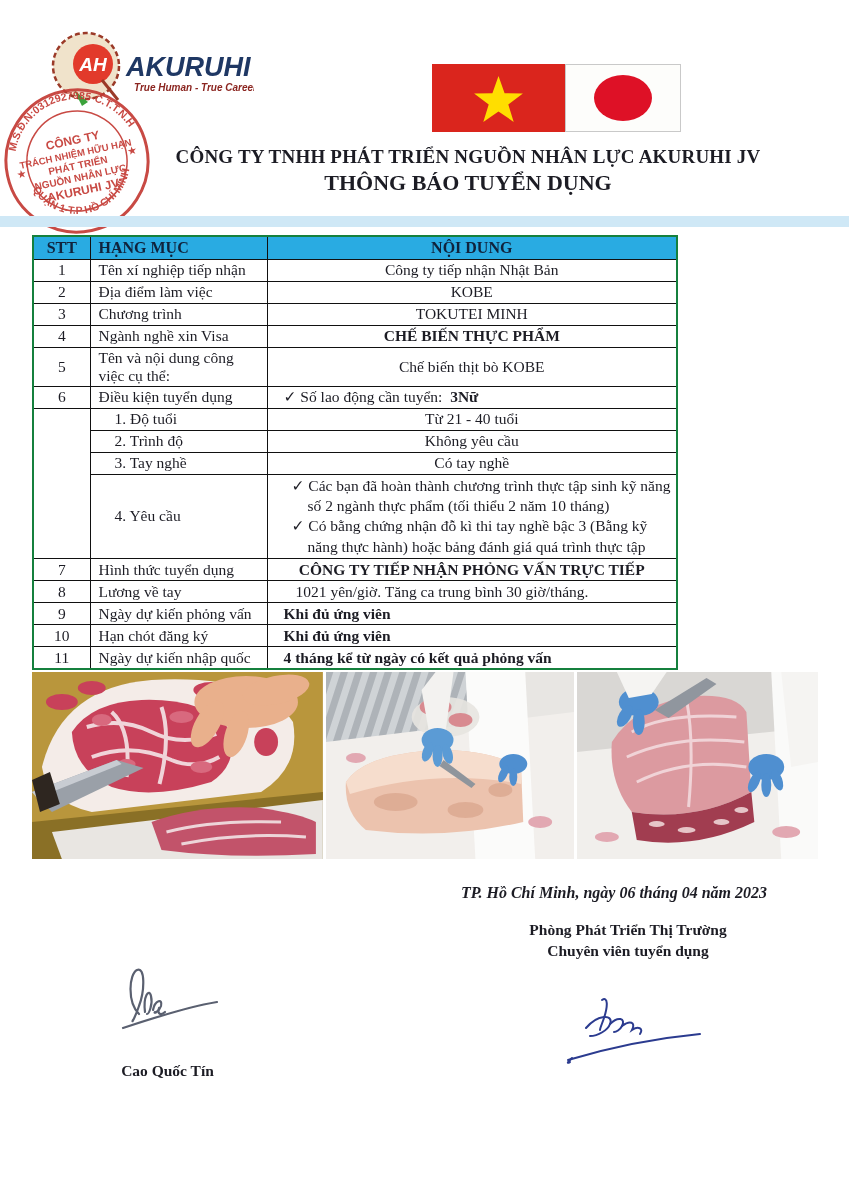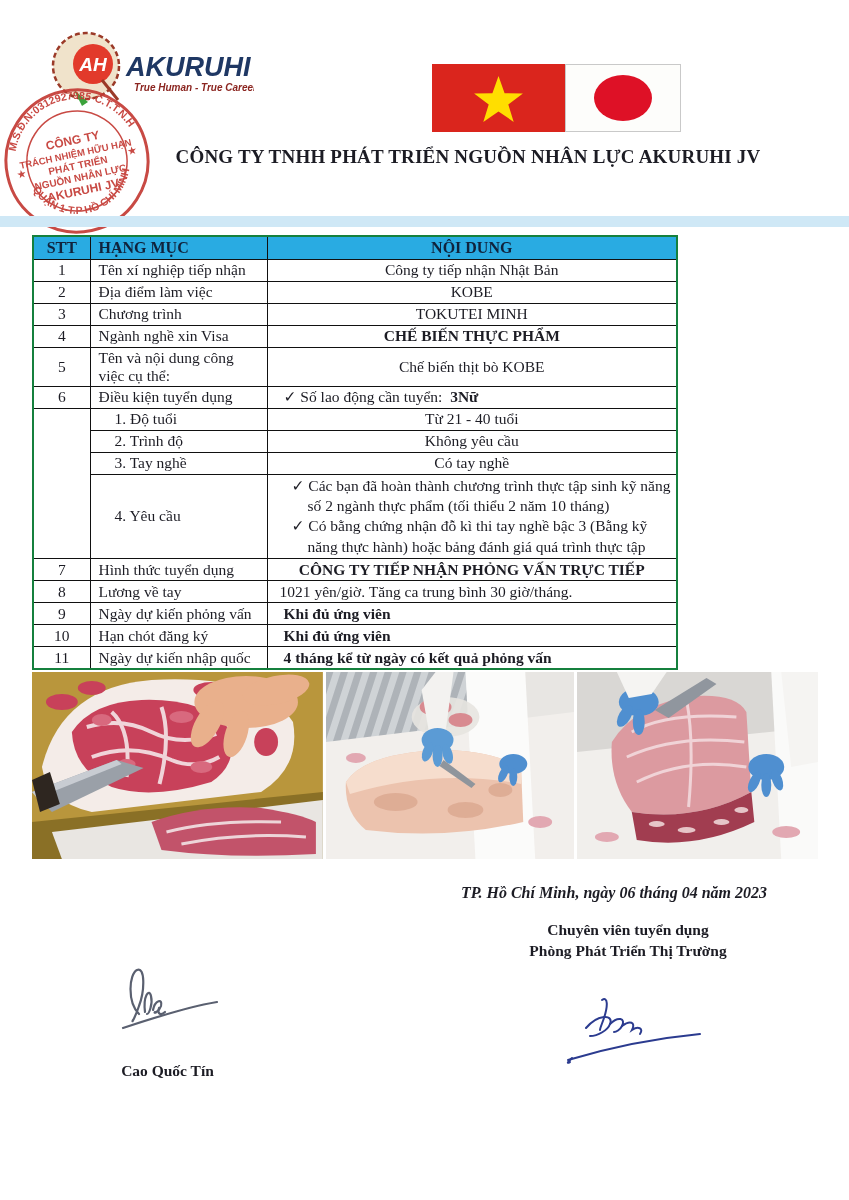--- a/index.html
+++ b/index.html
@@ -30,21 +30,21 @@
   table { border-collapse:collapse; width:646px; margin:4px 0 0 32px;
           border:2px solid #15803d; font-size:15.5px; }
   th, td { border:1px solid #111; padding:1px 4px; }
   th { background:var(--table-header-bg); font-size:16px; font-weight:bold;
        color:#10233c; height:23px; }
   .c-stt { width:57px; text-align:center; }
   .c-label { width:177px; text-align:left; padding-left:8px; }
   .c-label.sub { padding-left:24px; }
   .c-content { text-align:center; }
   .c-content.align-left { text-align:left; padding-left:16px; }
-  .c-content.indent { padding-left:12px; }
+  .c-content.indent { padding-left:28px; }
   .c-content.bold { font-weight:bold; }
   td { height:22px; vertical-align:middle; }
   .bullet { text-align:left; padding-left:24px; text-indent:-16px; line-height:1.32; }
   
   .photos { display:flex; gap:3px; margin:2px 0 0 32px; width:786px; height:187px; }
   .photo { height:100%; overflow:hidden; }
   .photo svg { width:100%; height:100%; display:block; }
   .photo.p1 { width:292px; } .photo.p2 { width:249px; } .photo.p3 { width:242px; }
   
   .date-line { margin-top:25px; text-align:right; padding-right:82px;
@@ -111,20 +111,21 @@
         <polygon points="66.5,12 72.6,29.2 90.9,29.5 76.3,40.4 81.7,57.9 66.5,47.4 51.3,57.9 56.7,40.4 42.1,29.5 60.4,29.2" fill="#FFDE00"></polygon>
       </svg>
     </div>
     <div class="flag-jp">
       <div class="disc"></div>
     </div>
   </div>
 
   <div class="titles">
     <div class="title-1">CÔNG TY TNHH PHÁT TRIỂN NGUỒN NHÂN LỰC AKURUHI JV</div>
+    <div class="title-2">THÔNG BÁO TUYỂN DỤNG</div>
   </div>
 
   <div class="blue-band"></div>
 </div>
 
 <table>
   <thead>
     <tr>
       <th class="c-stt">STT</th>
       <th class="c-label">HẠNG MỤC</th>
@@ -346,22 +347,22 @@
           <path d="M60,62 C62,52 70,50 68,58 C66,64 60,66 62,64"></path>
           <path d="M30,80 C60,70 100,58 124,54"></path>
           <path d="M66,60 C64,66 68,68 72,64"></path>
         </g>
       </svg>
     </div>
     <div class="sig-name">Cao Quốc Tín</div>
   </div>
 
   <div class="sig-block sig-right">
+    <div class="dept">Phòng Phát Triển Thị Trường</div>
     <div class="dept">Chuyên viên tuyển dụng</div>
-    <div class="dept">Phòng Phát Triển Thị Trường</div>
     <div class="sig-art">
       <svg viewBox="0 0 200 100">
         <g fill="none" stroke="#2B3B8F" stroke-width="2" stroke-linecap="round">
           <path d="M74,16 C80,12 80,22 76,34 C74,40 72,44 72,46"></path>
           <path d="M58,44 C70,30 86,30 82,40 C80,46 70,52 62,52"></path>
           <path d="M82,40 C90,32 98,34 94,42 C92,46 88,48 86,48"></path>
           <path d="M94,42 C102,36 108,38 104,46 C110,42 116,44 112,50"></path>
           <path d="M40,76 C80,64 130,54 172,50"></path>
           <path d="M44,74 C40,78 38,80 42,78"></path>
         </g>

